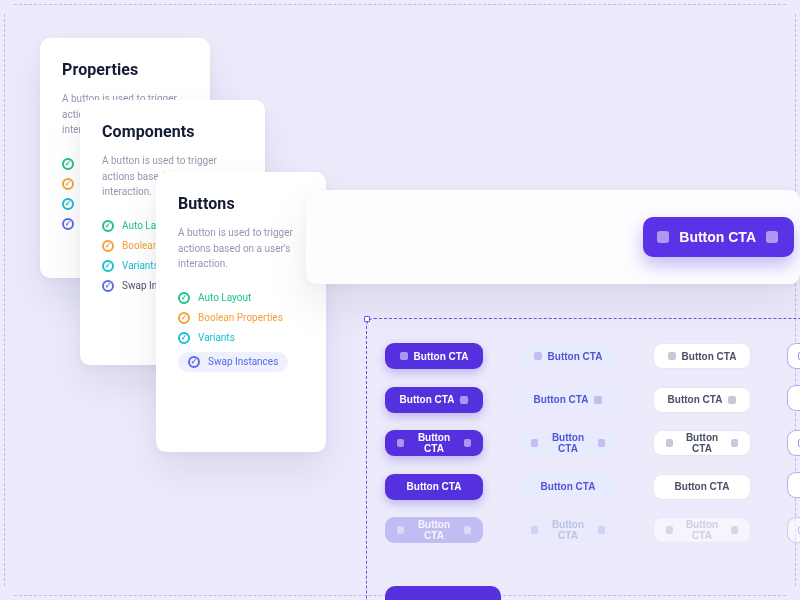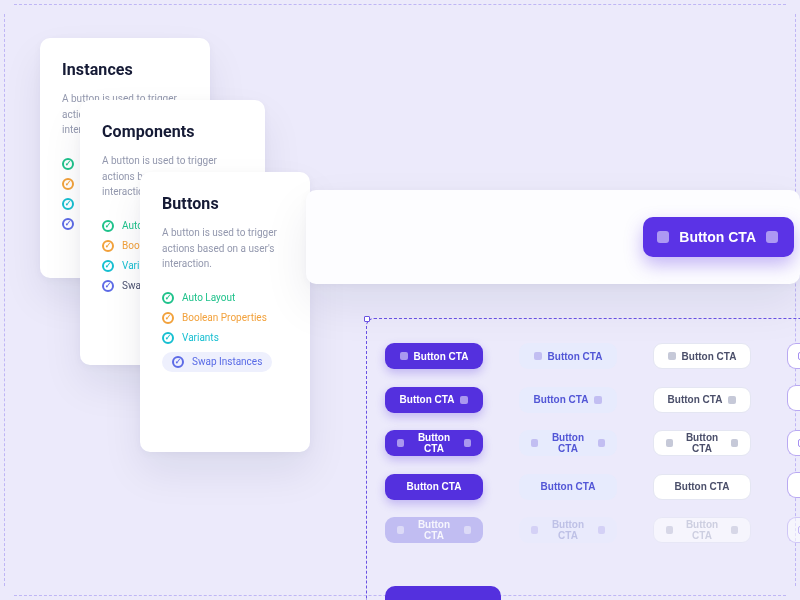--- a/index.html
+++ b/index.html
@@ -54,21 +54,21 @@
   .bi-teal   { border-color: #17BFD1; } .bi-teal::after   { color: #17BFD1; }
   .bi-indigo { border-color: #5D6BE6; } .bi-indigo::after { color: #5D6BE6; }
 
   .t-green  { color: #1FC28B; }
   .t-orange { color: #F2A13B; }
   .t-teal   { color: #17BFD1; }
 
   
   .panel-components { left: 40px; top: 38px; width: 170px; height: 240px; }
   .panel-typography { left: 80px; top: 100px; width: 185px; height: 265px; }
-  .panel-buttons    { left: 140px; top: 172px; width: 170px; height: 280px; }
+  .panel-buttons    { left: 156px; top: 172px; width: 170px; height: 280px; }
 
   
   .hero-block {
     position: absolute; left: 306px; top: 190px; right: 0; height: 94px;
     background: #FDFDFF;
     border-radius: 10px;
     box-shadow: 0 20px 46px rgba(18,23,65,0.08), 0 2px 8px rgba(18,23,65,0.04);
     display: flex; align-items: center; justify-content: flex-end; padding-right: 6px;
   }
   .hero-btn {
@@ -119,21 +119,21 @@
 <body>
 
 <div class="dashed-wrap">
   <span class="dashed-handle dh-tl"></span>
   <span class="dashed-handle dh-tr"></span>
   <span class="dashed-handle dh-bl"></span>
   <span class="dashed-handle dh-br"></span>
 </div>
 
 <section class="panel panel-components">
-  <h2>Instances</h2>
+  <h2>Properties</h2>
   <p class="desc">A button is used to trigger actions based on a user's interaction.</p>
   <ul>
     <li>
         <span class="badge-icon bi-green"></span>
         <span class="t-green">Auto Layout</span>
       </li>
     <li>
         <span class="badge-icon bi-orange"></span>
         <span class="t-orange">Boolean Properties</span>
       </li>

